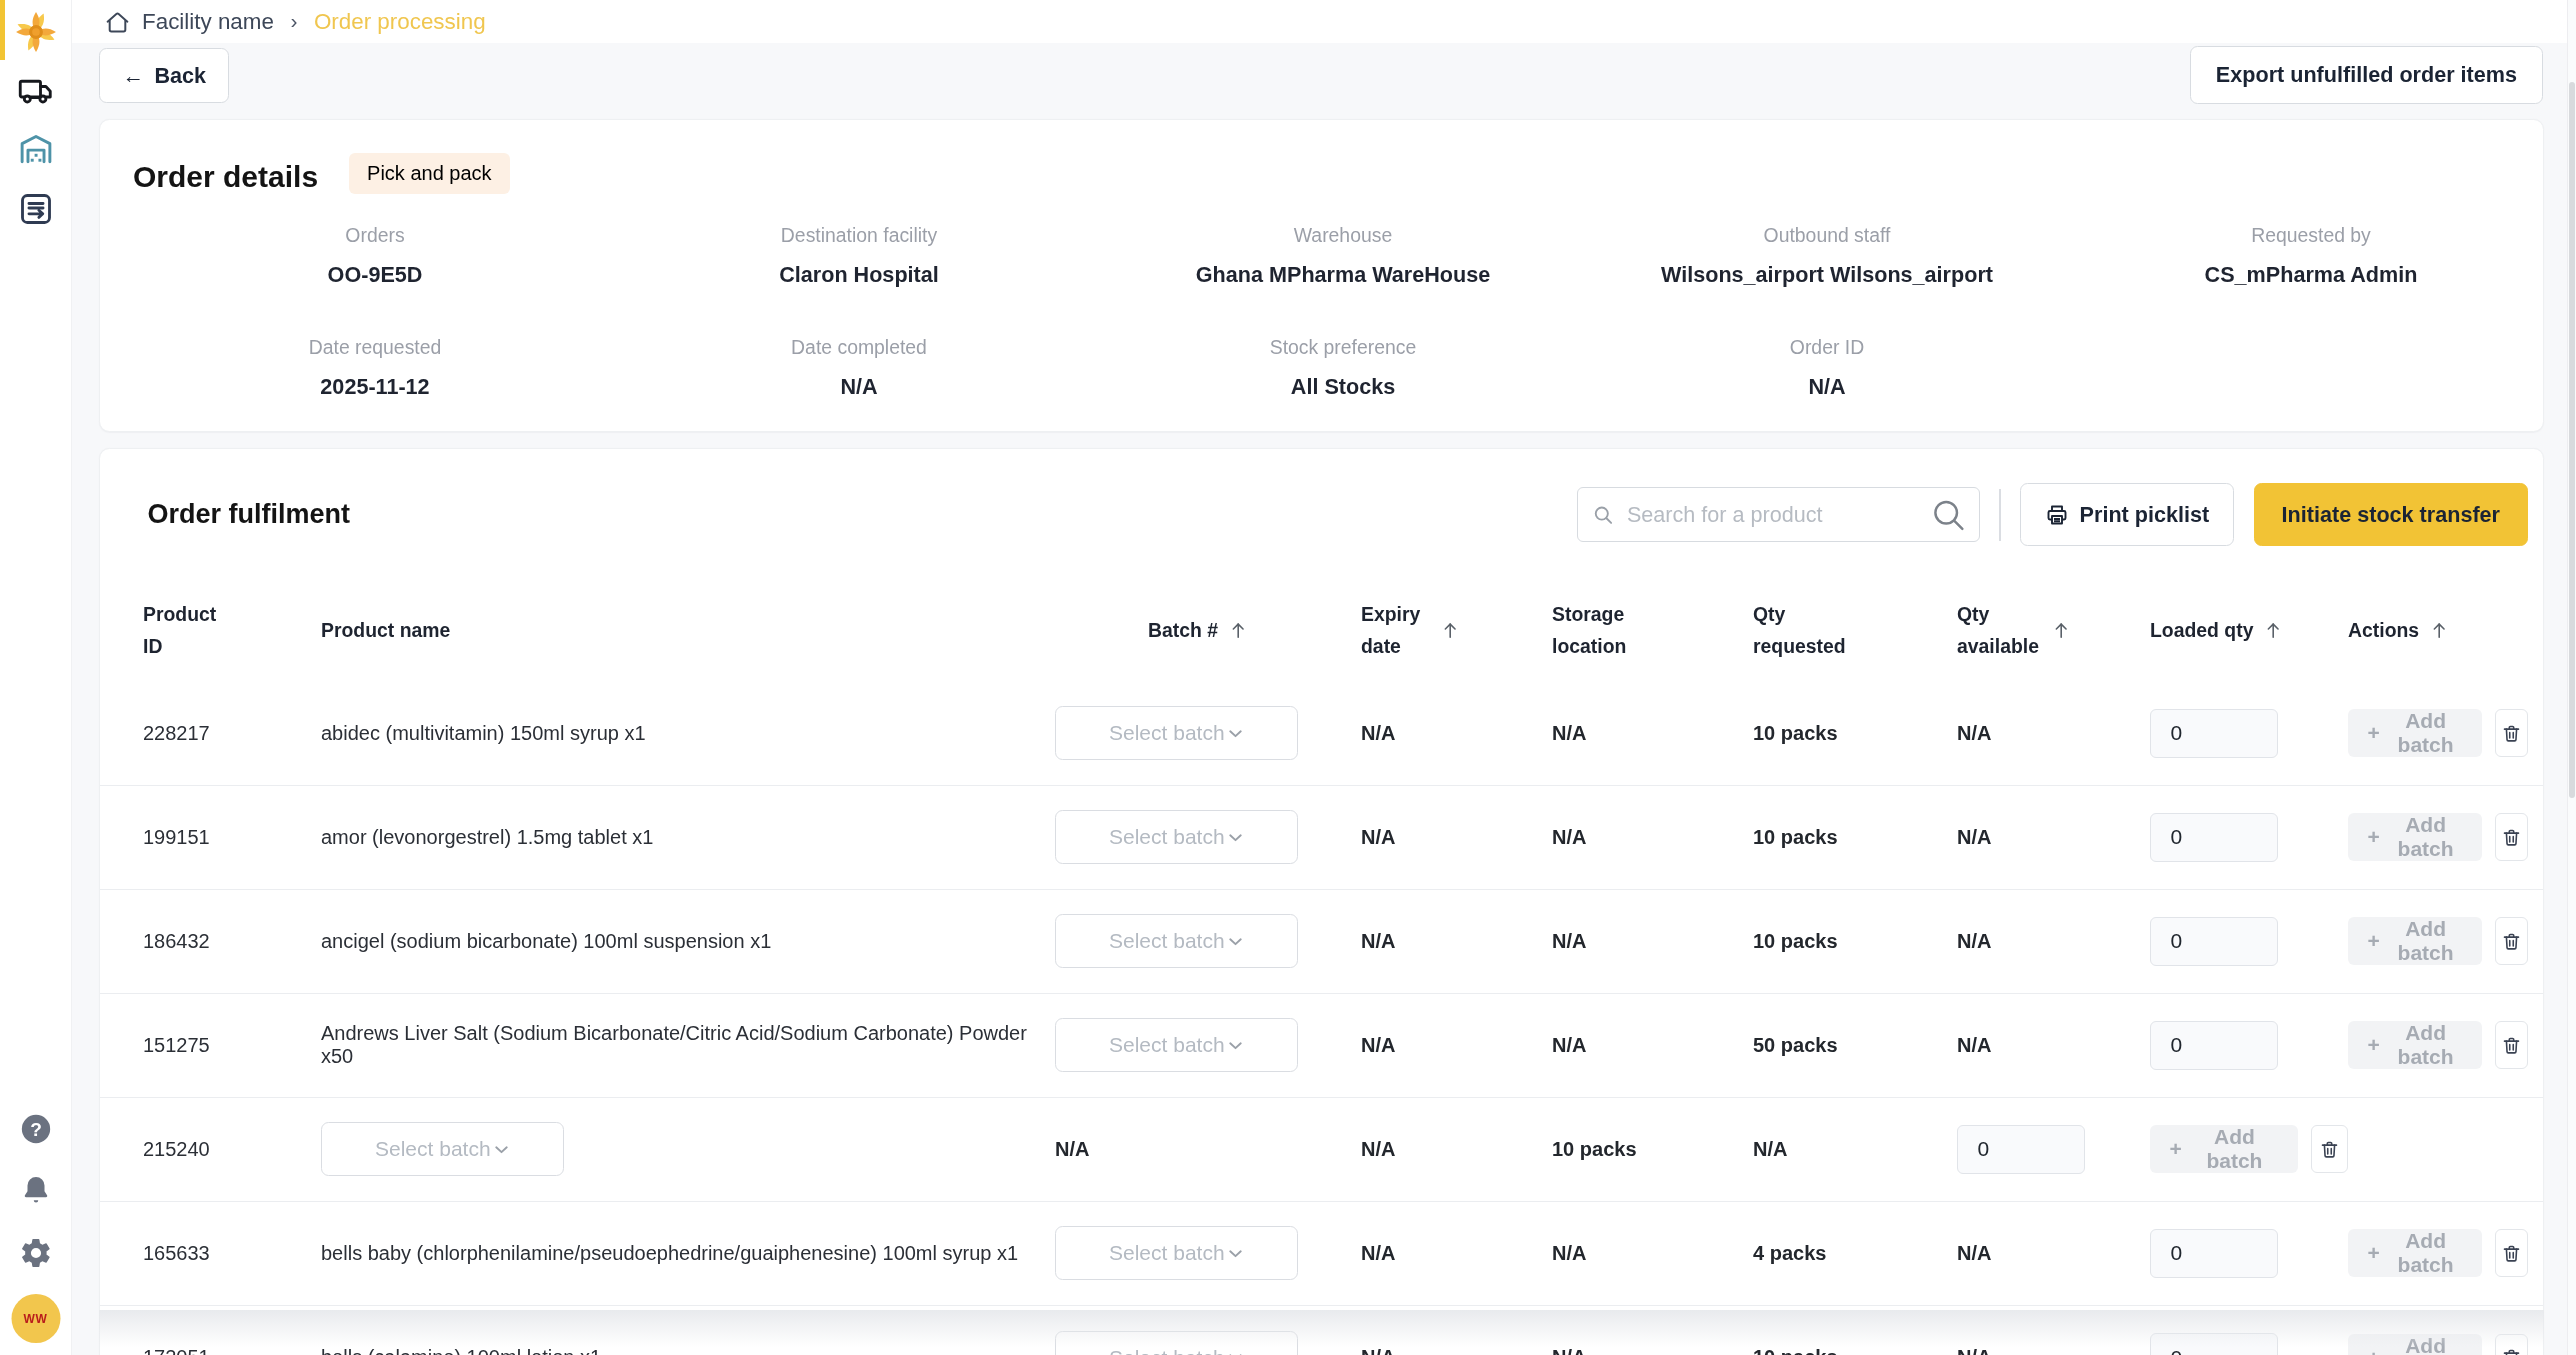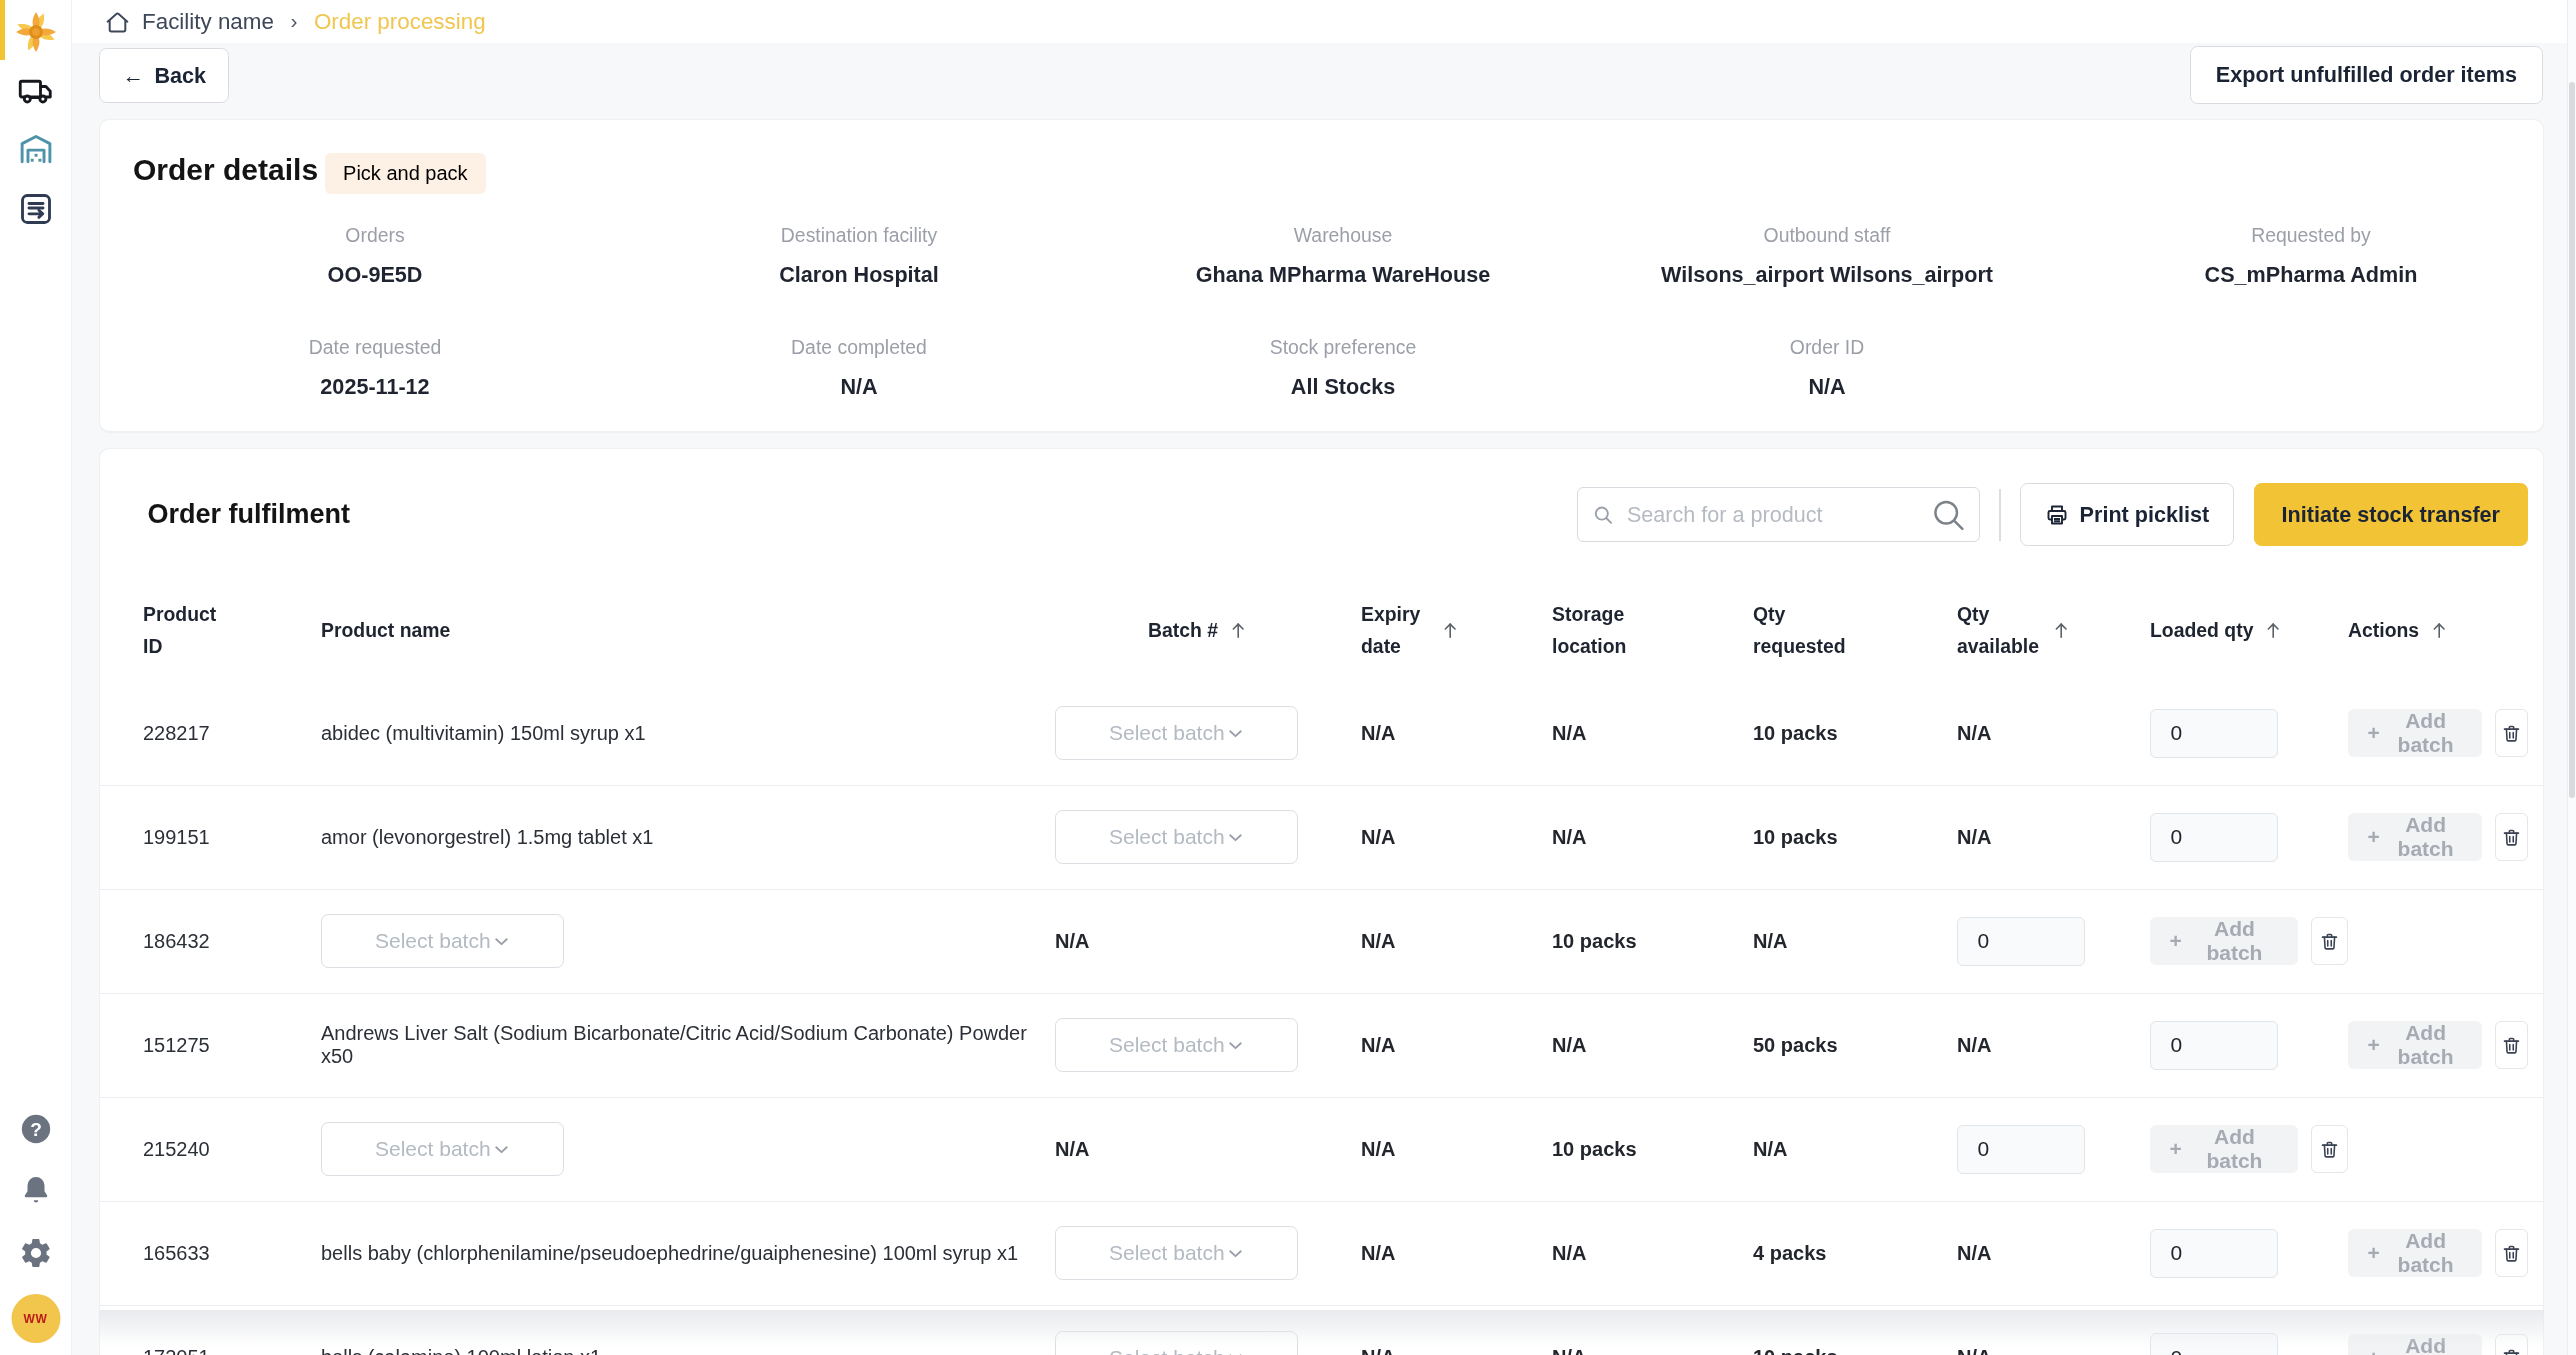--- a/index.html
+++ b/index.html
@@ -29,21 +29,21 @@
          border:0.7px solid #d8dce1; border-radius:7.5px; background:#fff; color:#1b2434;
          font-weight:700; font-size:21.6px; cursor:pointer; font-family:inherit; }
   .btn-back { position:absolute; left:99px; top:48px; height:55px; padding:0 22.4px; z-index:3; }
   .btn-export { position:absolute; right:33px; top:46px; height:58px; padding:0 25px; z-index:3; }
   .btn-yellow { background:#f2c335; border-color:#f2c335; }
   
   .card { position:absolute; left:99px; width:2445px; background:#fff; border:0.7px solid #eef0f2;
           border-radius:10.4px; box-shadow:0 0.7px 1.5px rgba(16,24,40,.04); }
   .card-details { top:119px; height:313px; padding:33px; }
   .card-fulfil { top:448px; height:950px; padding:0; }
-  .details-titlerow { display:flex; align-items:flex-start; gap:7px; margin-bottom:30px; }
+  .details-titlerow { display:flex; align-items:flex-end; gap:31px; margin-bottom:30px; }
   .details-title { font-size:30px; font-weight:700; color:#141414; }
   .badge { background:#fdf0e4; color:#000000; font-size:20px; padding:9px 18px; border-radius:6px; }
   .fields-grid { display:grid; grid-template-columns:repeat(5,484px); row-gap:48px;text-align:center; }
   .field-label { color:#9b9fa8; font-size:19.4px; margin-bottom:15px; }
   .field-value { color:#1f2430; font-size:21.6px; font-weight:700; }
   
   .fulfil-header { display:flex; justify-content:space-between; align-items:center;
                    padding:34px 15px 0 43px; }
   .fulfil-title { font-size:27px; font-weight:700; color:#141414; margin-left:4.5px; }
   .fulfil-controls { display:flex; align-items:center; gap:19.4px; }
@@ -427,20 +427,21 @@
             <path d="M6.2 7l.7 12a1.5 1.5 0 0 0 1.5 1.4h7.2a1.5 1.5 0 0 0 1.5-1.4l.7-12"></path>
             <path d="M10 11v6M14 11v6"></path>
           </svg>
         </span>
       </button>
     </div>
   </div>
 
   <div class="tgrid trow">
     <div class="cell">186432</div>
+    <div class="cell">ancigel (sodium bicarbonate) 100ml suspension x1</div>
     <div>
       <div class="select-batch">
         <span>Select batch</span>
         <span>
           <svg width="21" height="21" viewBox="0 0 24 24" fill="none" stroke="#9aa0a8" stroke-width="2.2" stroke-linecap="round" stroke-linejoin="round">
                 <path d="m6 9.5 6 5.5 6-5.5"></path>
               </svg>
         </span>
       </div>
     </div>

